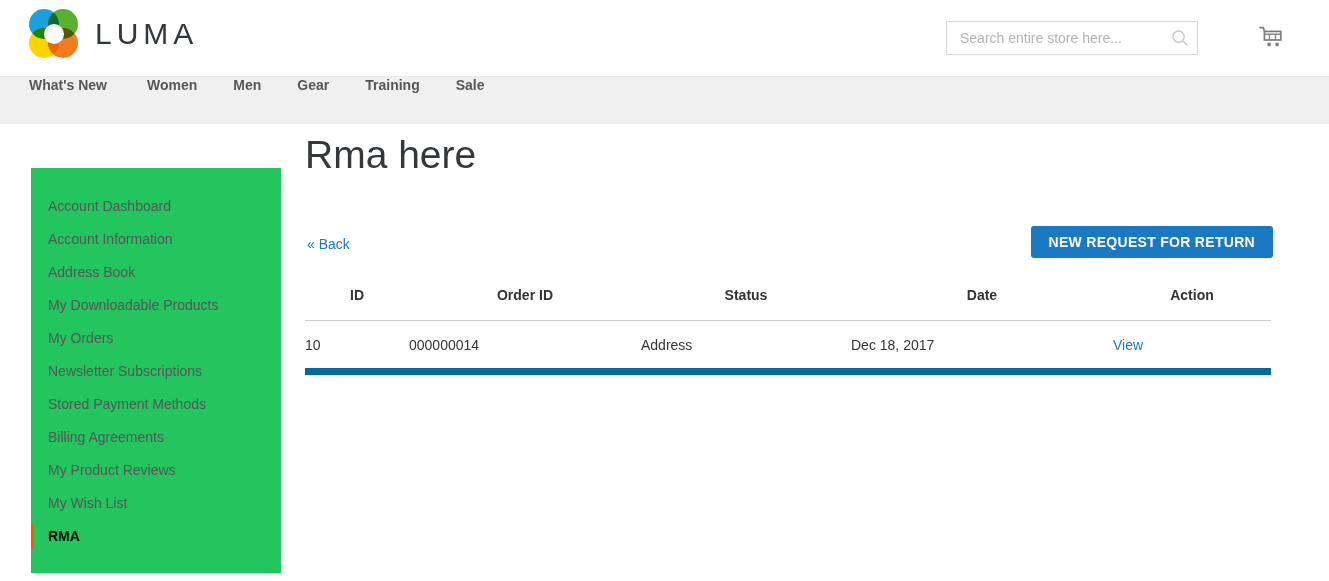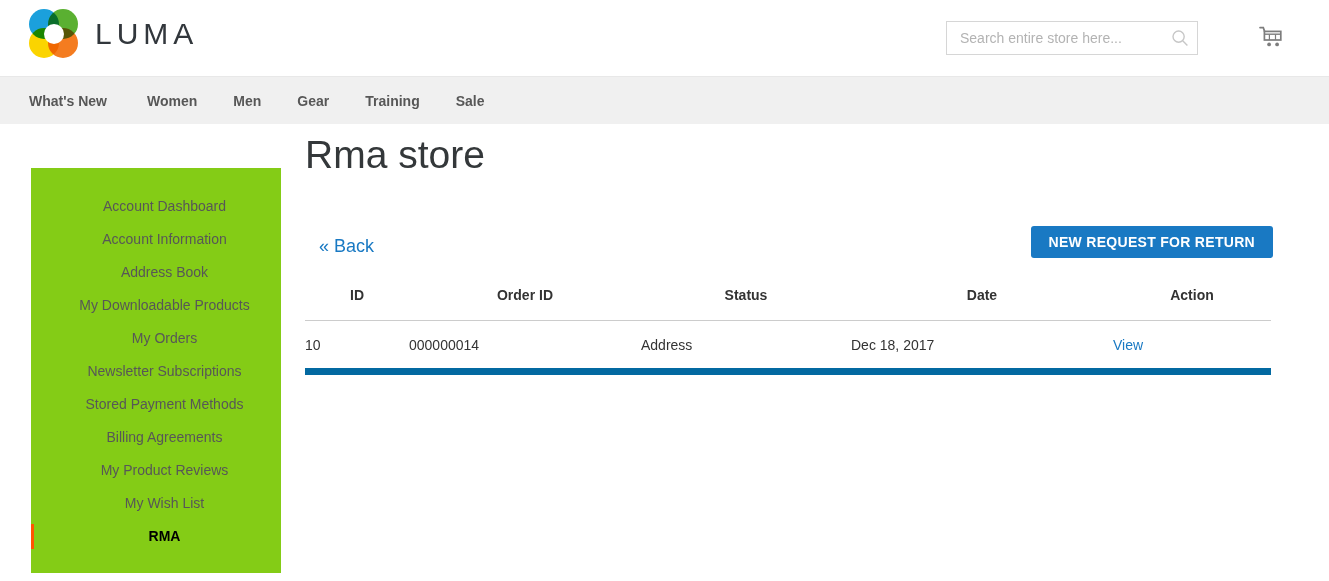--- a/index.html
+++ b/index.html
@@ -71,38 +71,37 @@
     width: 28px; height: 28px;
     display: flex; align-items: center; justify-content: center;
     cursor: pointer;
   }
 
   
   .nav-bar {
     width: 1329px; height: 48px;
     background: #f0f0f0;
     border-top: 1px solid #e8e8e8;
-    display: flex; align-items: center;
+    display: flex; 
     padding-left: 29px;
   }
   .nav-item {
     font-size: 14px; font-weight: bold; color: #575757;
     margin-right: 36px; cursor: pointer; white-space: nowrap;
   }
   .nav-item:first-child { margin-right: 40px; }
 
   
   .content-area { position: relative; width: 1329px; height: 457px; }
 
   .sidebar {
     position: absolute; left: 31px; top: 44px;
     width: 250px; min-height: 388px;
-    background: #84cc16;
+    background: #22c55e;
     padding: 22px 0 20px 0;
-    text-align: center;
   }
   .side-item {
     position: relative;
     padding: 0 0 0 17px;
     height: 33px; line-height: 33px;
     font-size: 14px; color: #575757;
     cursor: pointer; white-space: nowrap;
   }
   .side-item.current {
     font-weight: bold; color: #000000;
@@ -123,22 +122,22 @@
     font-size: 39px; font-weight: 300;
     color: #34383a; letter-spacing: 0px;
     line-height: 1.1;
   }
   .action-row {
     position: relative;
     margin-top: 49px;
     height: 36px;
   }
   .back-link {
-    position: absolute; left: 14px; top: 10px;
-    font-size: 18px; color: #1979c3;
+    position: absolute; left: 2px; top: 10px;
+    font-size: 14px; color: #1979c3;
     text-decoration: none; cursor: pointer; text-align: center;
   }
   .primary-btn {
     position: absolute; right: 0; top: 0;
     background: #1979c3; color: #ffffff;
     border: 0; border-radius: 3px;
     height: 32px; padding: 0 18px;
     font-family: "Liberation Sans", sans-serif;
     font-size: 14px; font-weight: bold;
     letter-spacing: .3px;
@@ -231,21 +230,21 @@
     <div class="side-item">My Orders</div>
     <div class="side-item">Newsletter Subscriptions</div>
     <div class="side-item">Stored Payment Methods</div>
     <div class="side-item">Billing Agreements</div>
     <div class="side-item">My Product Reviews</div>
     <div class="side-item">My Wish List</div>
     <div class="side-item current">RMA</div>
   </nav>
 
   <main class="main">
-    <h1 class="page-title">Rma store</h1>
+    <h1 class="page-title">Rma here</h1>
 
     <div class="action-row">
       <a class="back-link">« Back</a>
       <button class="primary-btn">NEW REQUEST FOR RETURN</button>
     </div>
 
     <table class="rma-table">
       <thead>
         <tr>
           <th class="col-id">ID</th>

